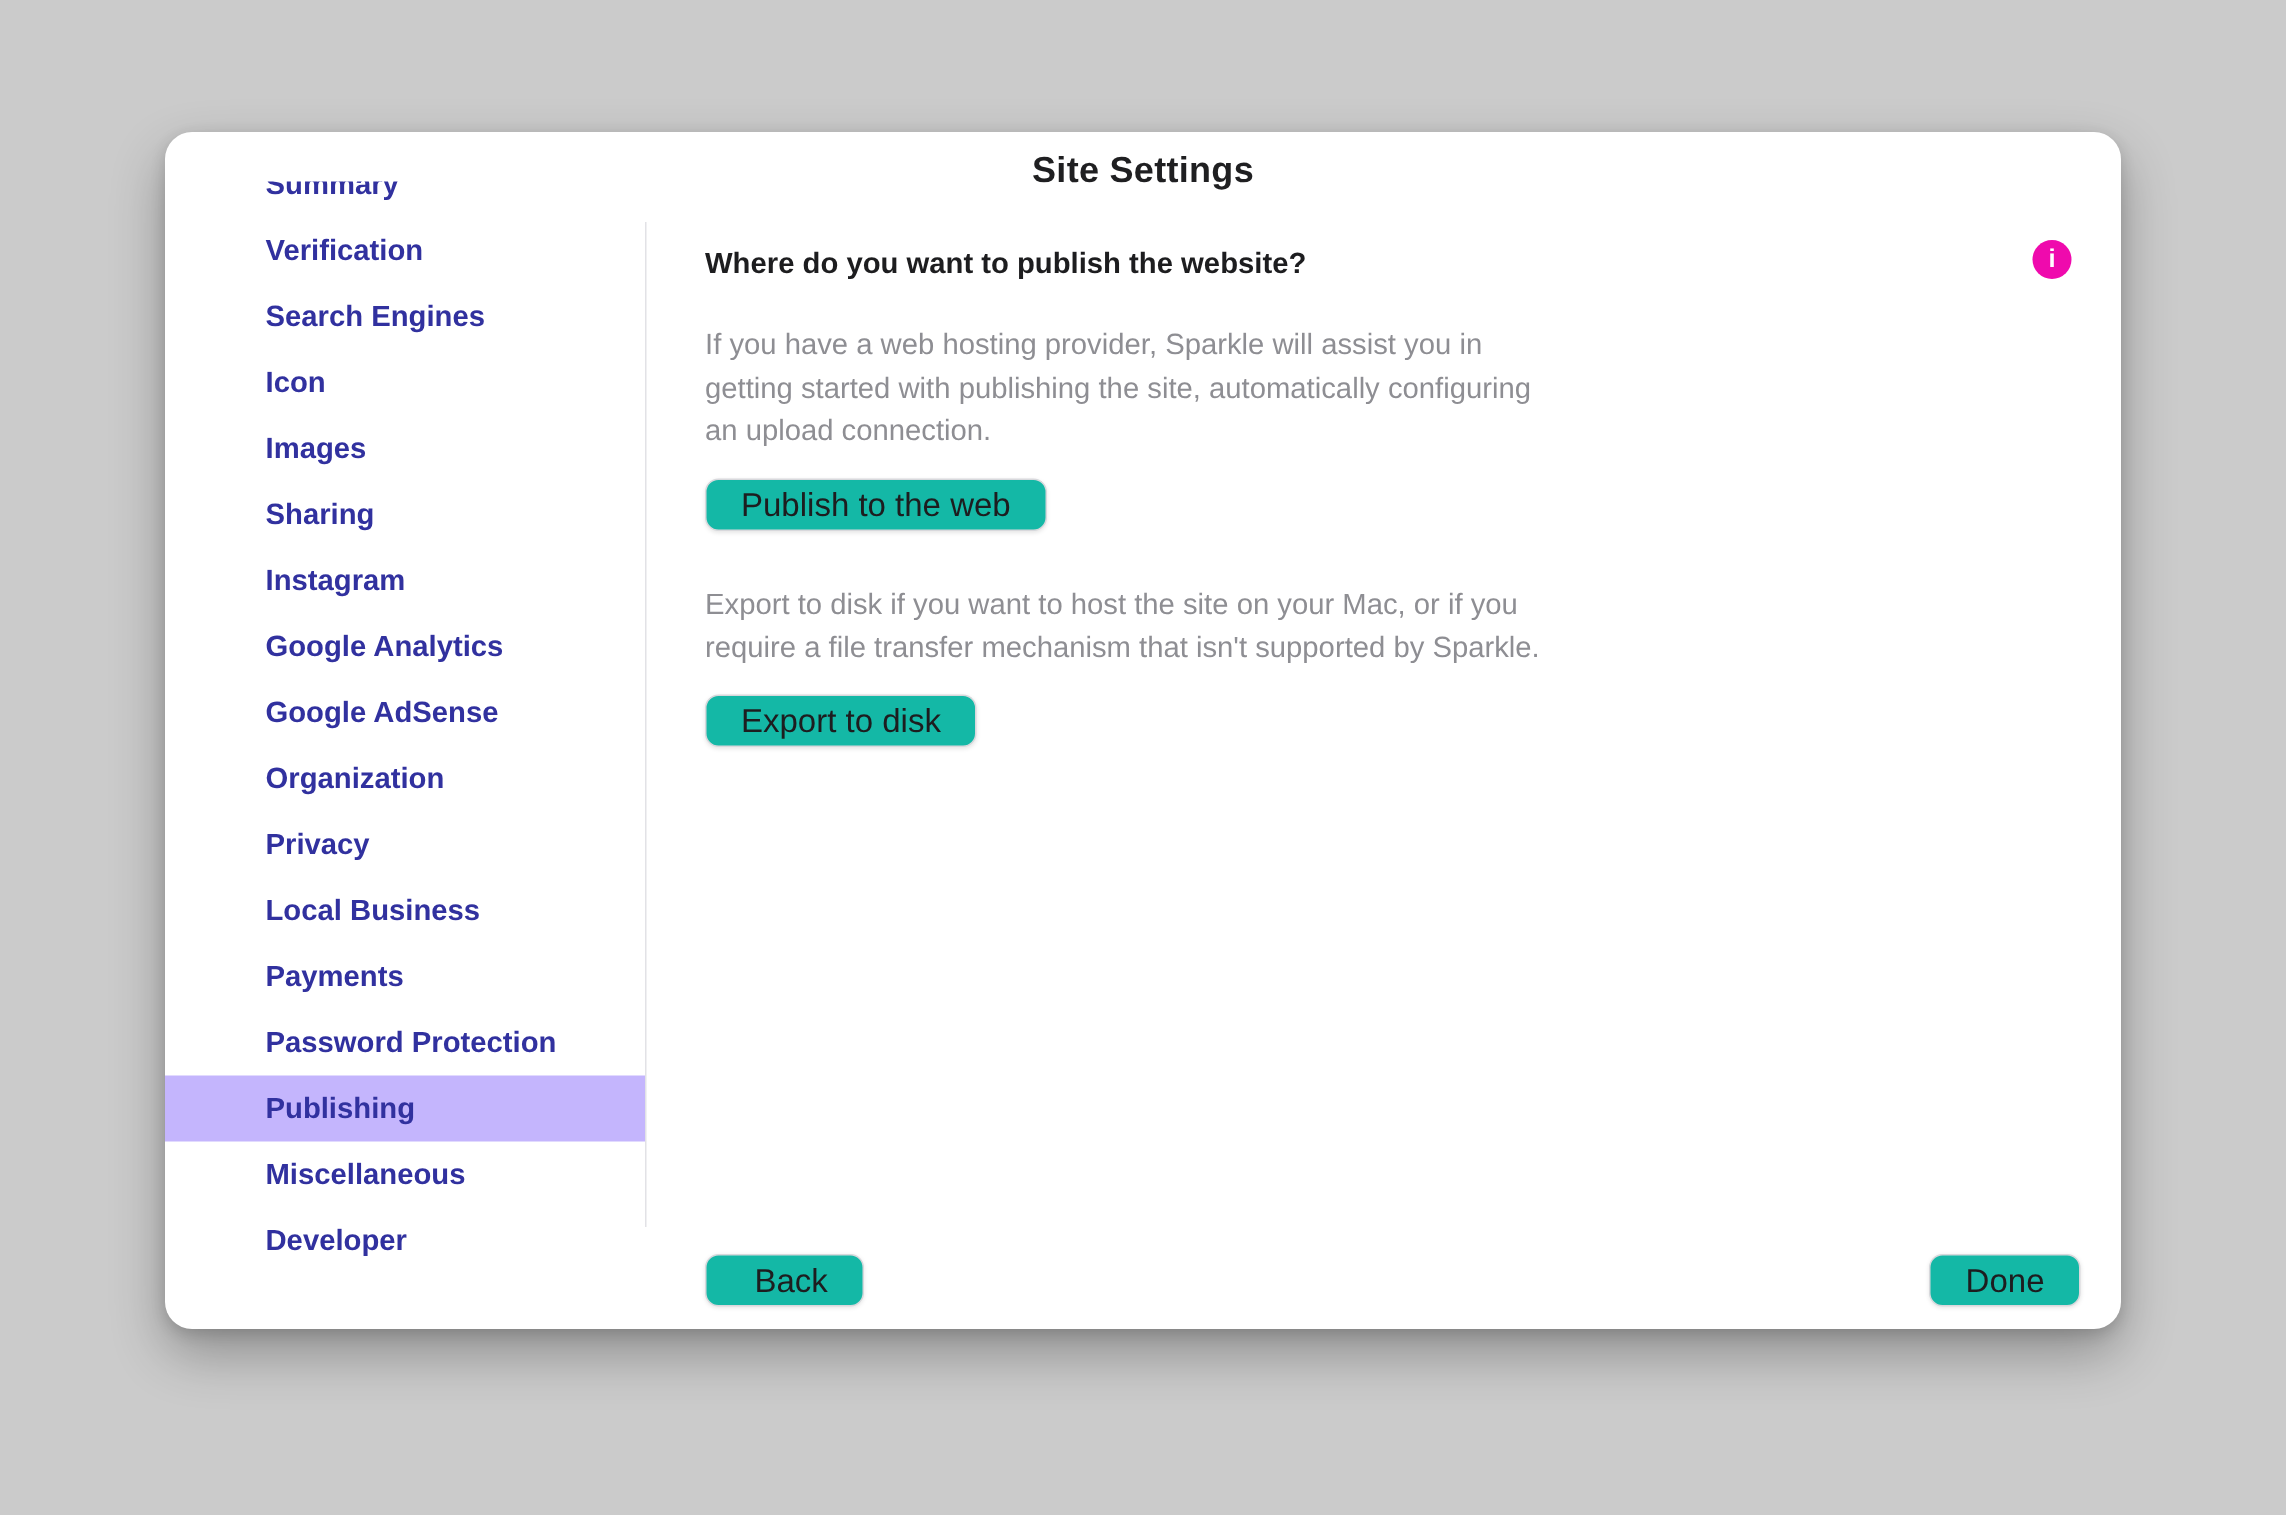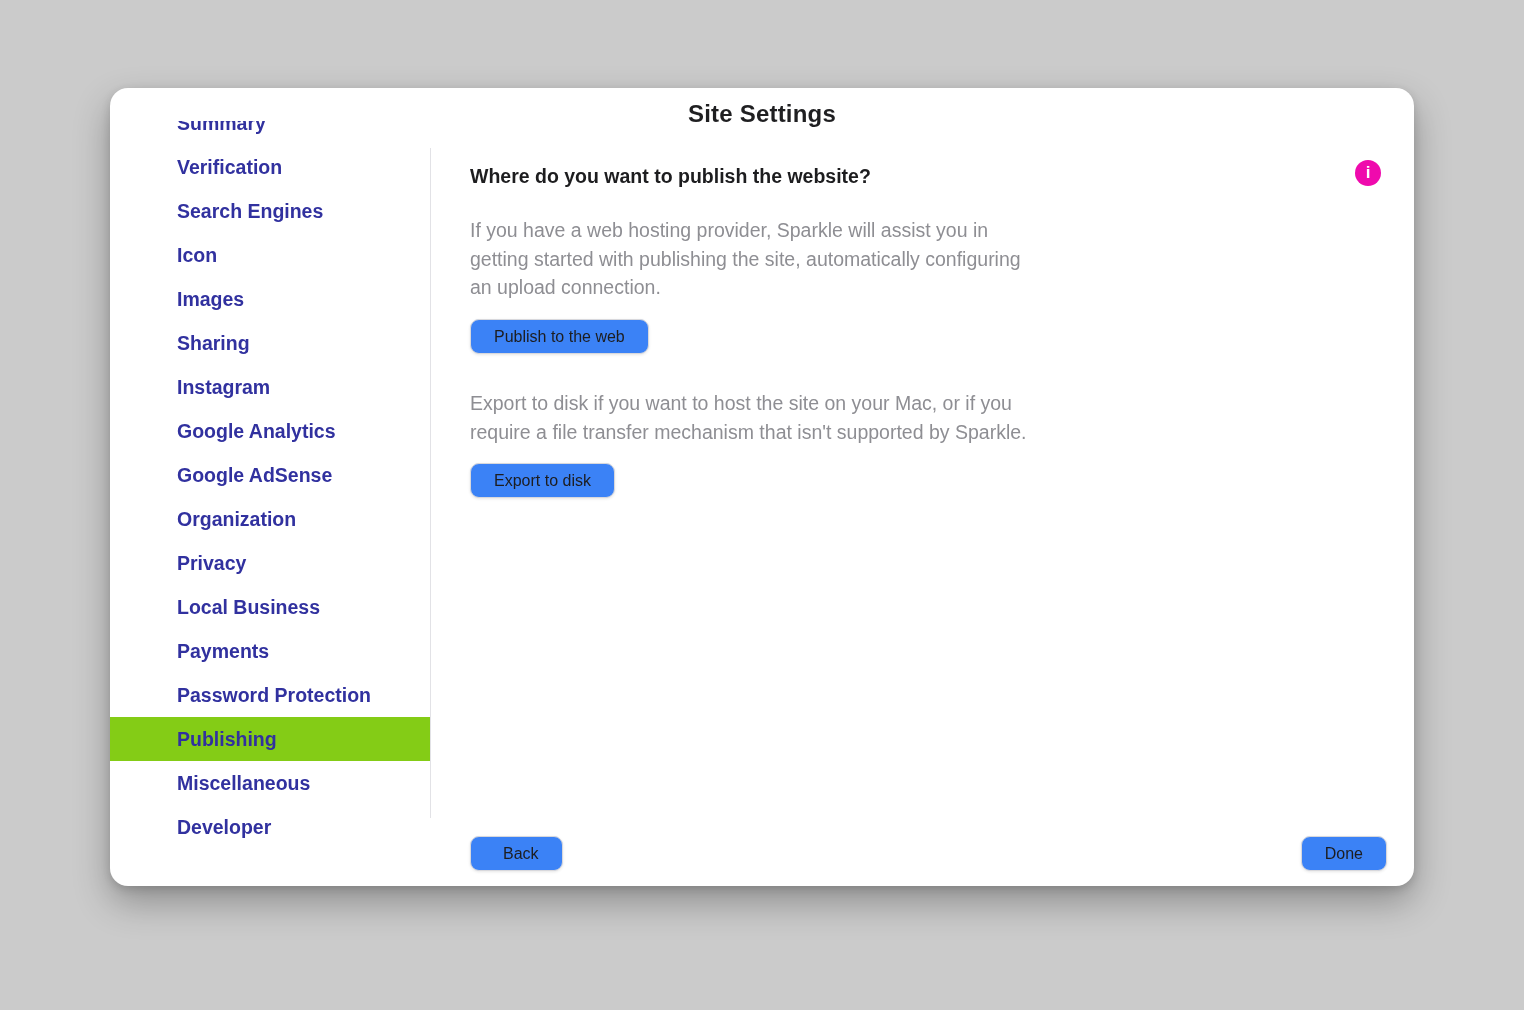--- a/index.html
+++ b/index.html
@@ -24,21 +24,21 @@
     position:absolute; left:0; top:33px; bottom:0; width:320px;
     overflow:hidden;
   }
   .sidebar ul { list-style:none; }
   .sidebar-item {
     height:44px; line-height:44px; padding-left:67px;
     font-size:19.5px; font-weight:600; color:#31319f;
     cursor:pointer; white-space:nowrap;
   }
   .sidebar-item.clipped { margin-top:-20px; }
-  .sidebar-item.selected { background:#84cc16; }
+  .sidebar-item.selected { background:#c4b5fd; }
   .v-divider {
     position:absolute; left:320px; top:60px; width:1px; height:670px;
     background:#e2e2e6;
   }
   
   .content { position:absolute; left:360px; top:0; right:0; bottom:0; }
   .content-heading {
     position:absolute; top:77px; left:0;
     font-size:19.5px; font-weight:700; color:#1d1d1f;
   }
@@ -48,23 +48,23 @@
     font-size:17px; font-weight:700; text-align:center; line-height:26px;
     cursor:pointer; user-select:none;
   }
   .para {
     font-size:19.5px; color:#8e8e93; line-height:28.7px;
     white-space:pre-line;
   }
   .para1 { position:absolute; top:128px; left:0; }
   .para2 { position:absolute; top:301px; left:0; }
   .btn {
-    display:inline-block; background:#3b82f6;
+    display:inline-block; background:#14b8a6;
     border:1px solid #d8d8dc; border-radius:9px;
-    font-family:inherit; font-size:16px; color:#1d1d1f;
+    font-family:inherit; font-size:22px; color:#1d1d1f;
     height:35px; line-height:33px; padding:0 23px;
     box-shadow:0 1px 3px rgba(0,0,0,.10);
     cursor:pointer;
   }
   .publish-btn { position:absolute; top:231px; left:0; }
   .export-btn  { position:absolute; top:375px; left:0; }
   .back-btn { position:absolute; left:360px; top:748px;padding-left:32px; }
   .done-btn { position:absolute; right:27px; top:748px; }
 </style>
 </head>

